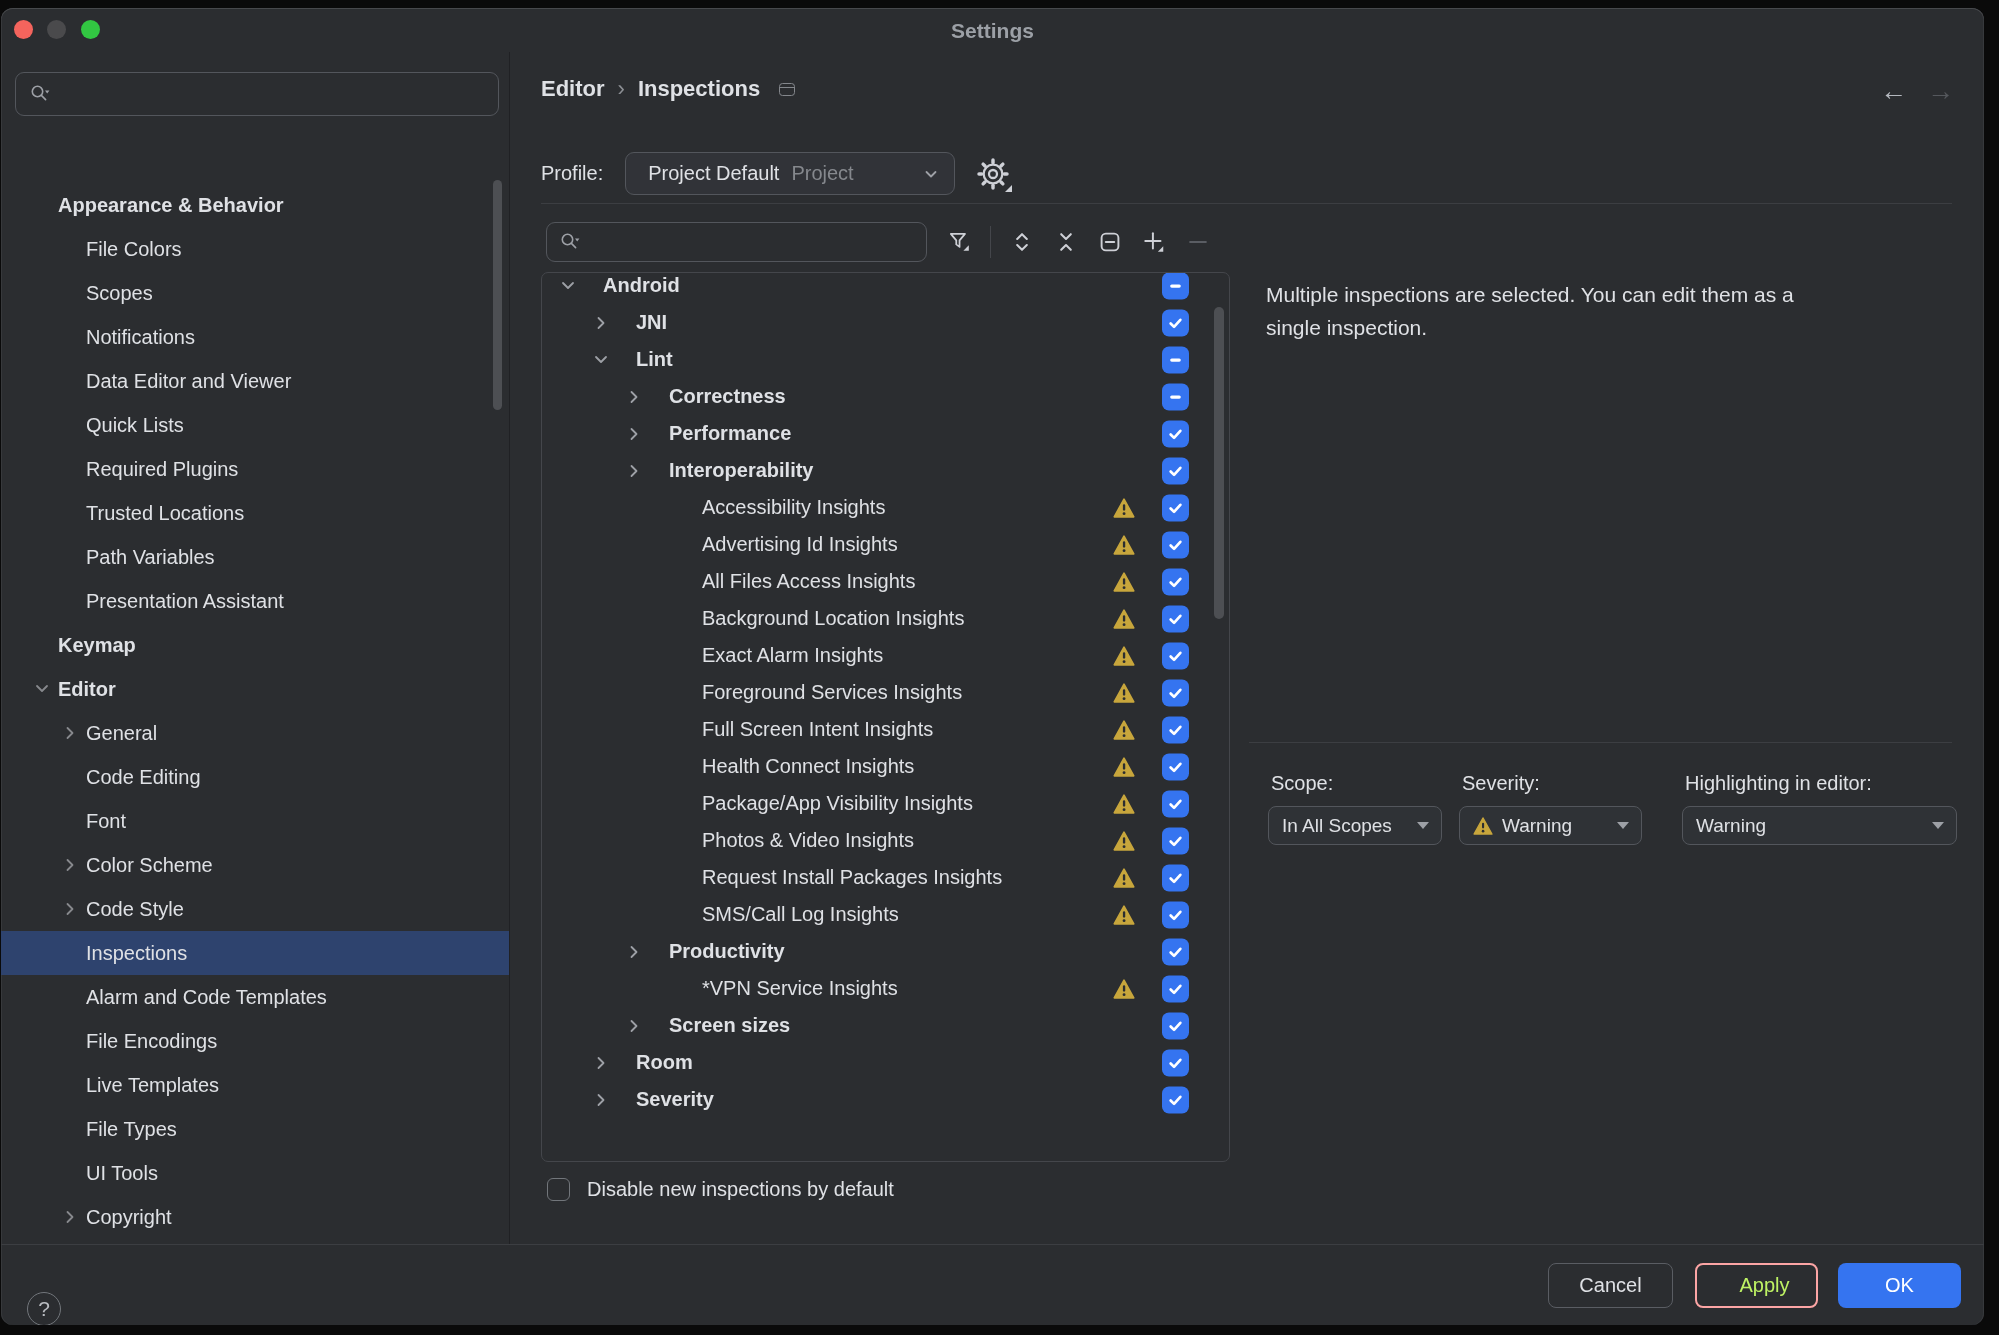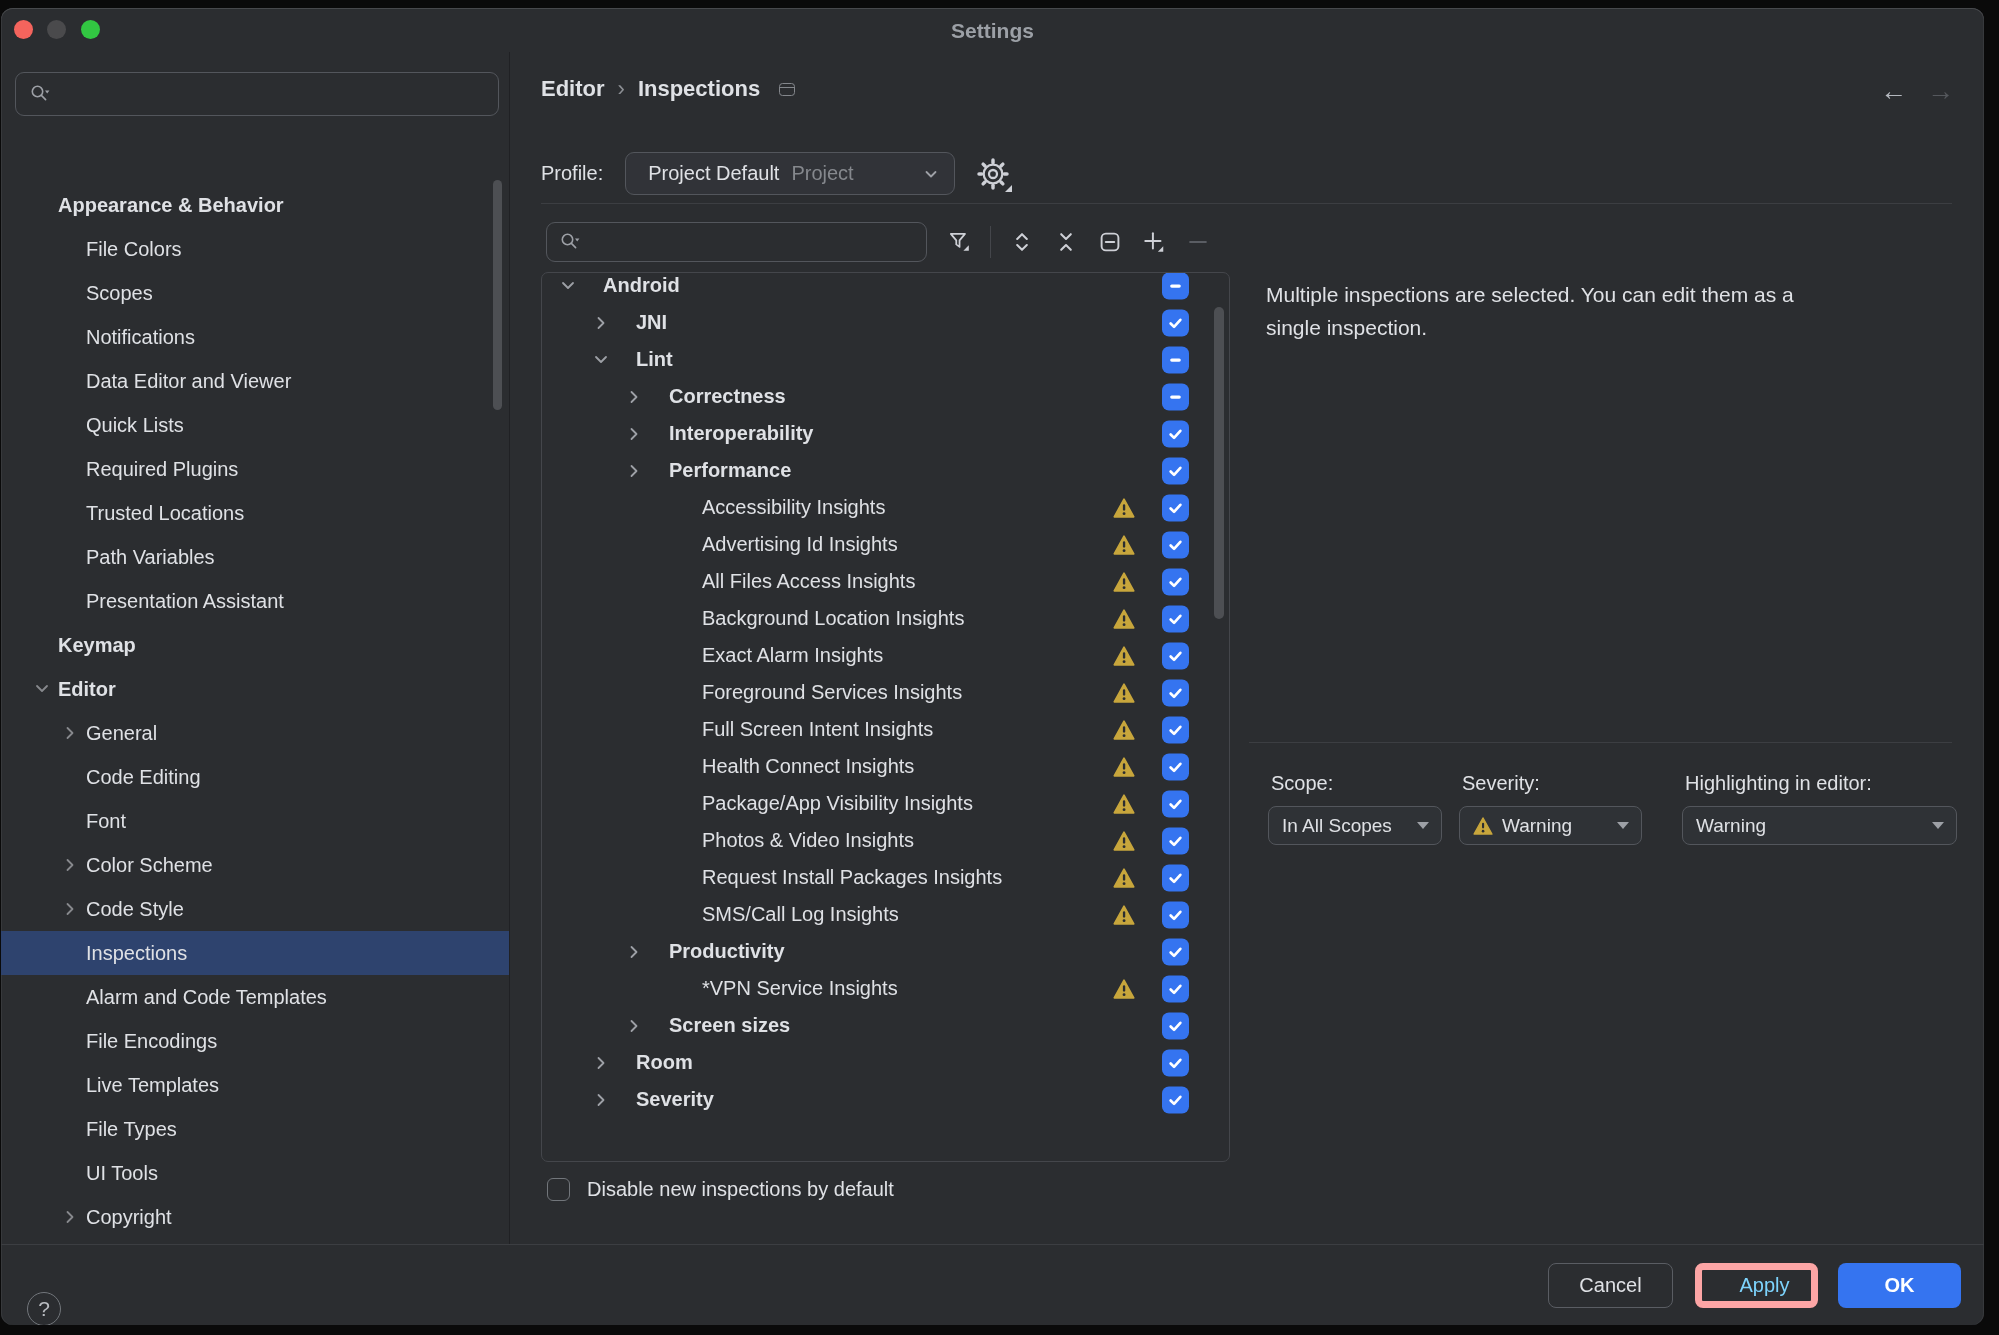--- a/index.html
+++ b/index.html
@@ -81,22 +81,22 @@
   
   .disable-row{position:absolute;left:546px;top:1170px;display:flex;align-items:center;gap:17px;}
   .dcheck{width:23px;height:23px;border:1.7px solid #72767b;border-radius:6px;background:transparent;}
   .disable-label{font-size:20px;color:var(--text);}
   .bottom-div{position:absolute;left:0;right:0;top:1236px;height:1px;background:var(--border);}
   .help{position:absolute;left:26px;top:1284px;width:34px;height:34px;border:1.7px solid #72767b;border-radius:50%;
     display:flex;align-items:center;justify-content:center;color:#b9bcc1;font-size:21px;}
   .btn{position:absolute;top:1255px;height:45px;border-radius:8px;display:flex;align-items:center;justify-content:center;
     font-size:20px;}
   .btn-cancel{left:1547px;width:125px;border:1px solid #5a5d63;color:var(--text);}
-  .btn-apply{left:1694px;width:123px;border:7px solid #fca5a5;color:#7dd3fc;padding-left:16px;}
-  .btn-ok{left:1837px;width:123px;background:var(--accent);color:#ffffff;font-weight:700;}
+  .btn-apply{left:1694px;width:123px;border:2px solid #fca5a5;color:#bef264;padding-left:16px;}
+  .btn-ok{left:1837px;width:123px;background:var(--accent);color:#ffffff;font-weight:400;}
 </style>
 </head>
 <body>
 
 <div class="window">
 
   <div class="titlebar">
     <div class="light" style="left: 13px; background: rgb(244, 100, 93);" id="light-close"></div>
     <div class="light" style="left: 46px; background: rgb(74, 74, 76);" id="light-min"></div>
     <div class="light" style="left: 80px; background: rgb(50, 199, 66);" id="light-zoom"></div>
@@ -382,34 +382,34 @@
   <rect x="2.6" y="5.8" width="8.8" height="2.6" rx="1.3" fill="#ffffff"></rect>
             </svg>
           </span>
         </div>
         <div class="trow bold" style="padding-left: 78px;">
           <span class="chev">
             <svg width="20" height="20" viewBox="0 0 20 20">
     <path d="M7.5 5 L12.5 10 L7.5 15" fill="none" stroke="#9da0a6" stroke-width="1.8" stroke-linecap="round" stroke-linejoin="round"></path>
             </svg>
           </span>
+          <span>Performance</span>
+          <span class="tcheck">
+            <svg width="17" height="17" viewBox="0 0 14 14">
+  <path d="M3 7.4 L5.8 10.2 L11 4.4" fill="none" stroke="#ffffff" stroke-width="2.2" stroke-linecap="round" stroke-linejoin="round"></path>
+            </svg>
+          </span>
+        </div>
+        <div class="trow bold" style="padding-left: 78px;">
+          <span class="chev">
+            <svg width="20" height="20" viewBox="0 0 20 20">
+    <path d="M7.5 5 L12.5 10 L7.5 15" fill="none" stroke="#9da0a6" stroke-width="1.8" stroke-linecap="round" stroke-linejoin="round"></path>
+            </svg>
+          </span>
           <span>Interoperability</span>
-          <span class="tcheck">
-            <svg width="17" height="17" viewBox="0 0 14 14">
-  <path d="M3 7.4 L5.8 10.2 L11 4.4" fill="none" stroke="#ffffff" stroke-width="2.2" stroke-linecap="round" stroke-linejoin="round"></path>
-            </svg>
-          </span>
-        </div>
-        <div class="trow bold" style="padding-left: 78px;">
-          <span class="chev">
-            <svg width="20" height="20" viewBox="0 0 20 20">
-    <path d="M7.5 5 L12.5 10 L7.5 15" fill="none" stroke="#9da0a6" stroke-width="1.8" stroke-linecap="round" stroke-linejoin="round"></path>
-            </svg>
-          </span>
-          <span>Performance</span>
           <span class="tcheck">
             <svg width="17" height="17" viewBox="0 0 14 14">
   <path d="M3 7.4 L5.8 10.2 L11 4.4" fill="none" stroke="#ffffff" stroke-width="2.2" stroke-linecap="round" stroke-linejoin="round"></path>
             </svg>
           </span>
         </div>
         <div class="trow" style="padding-left: 111px;">
           <span class="chev"></span>
           <span>Accessibility Insights</span>
           <span class="twarn">

